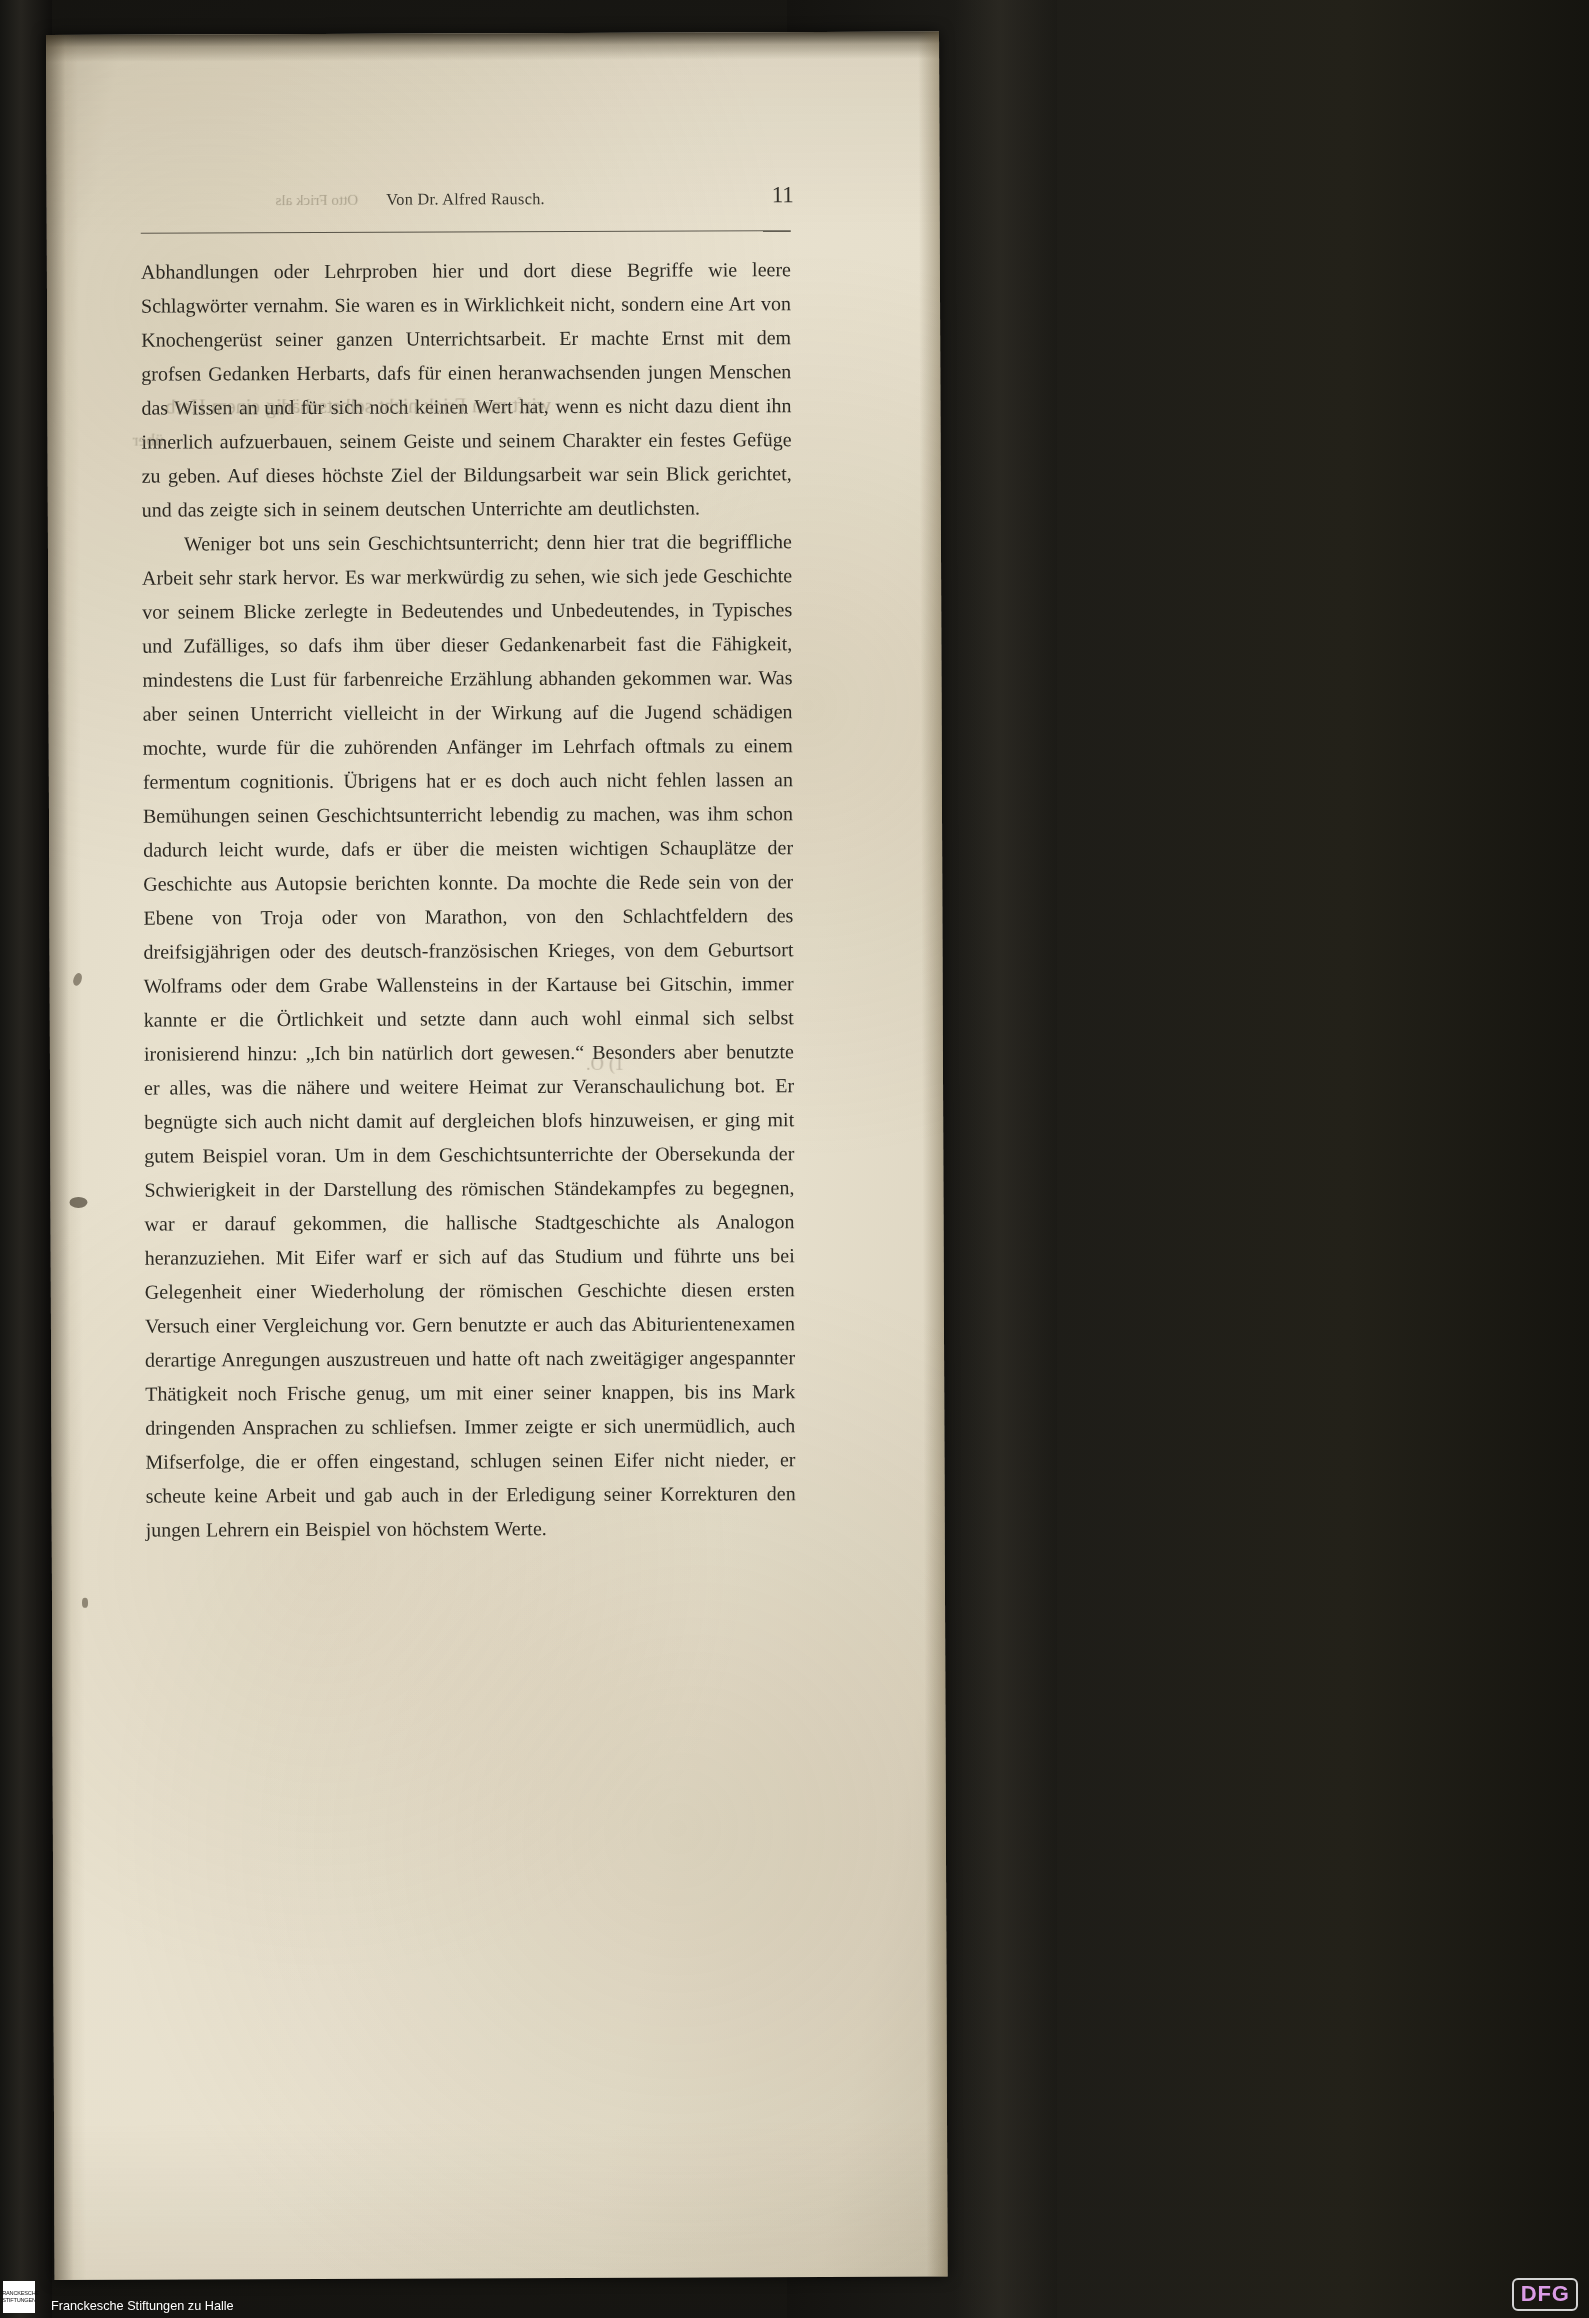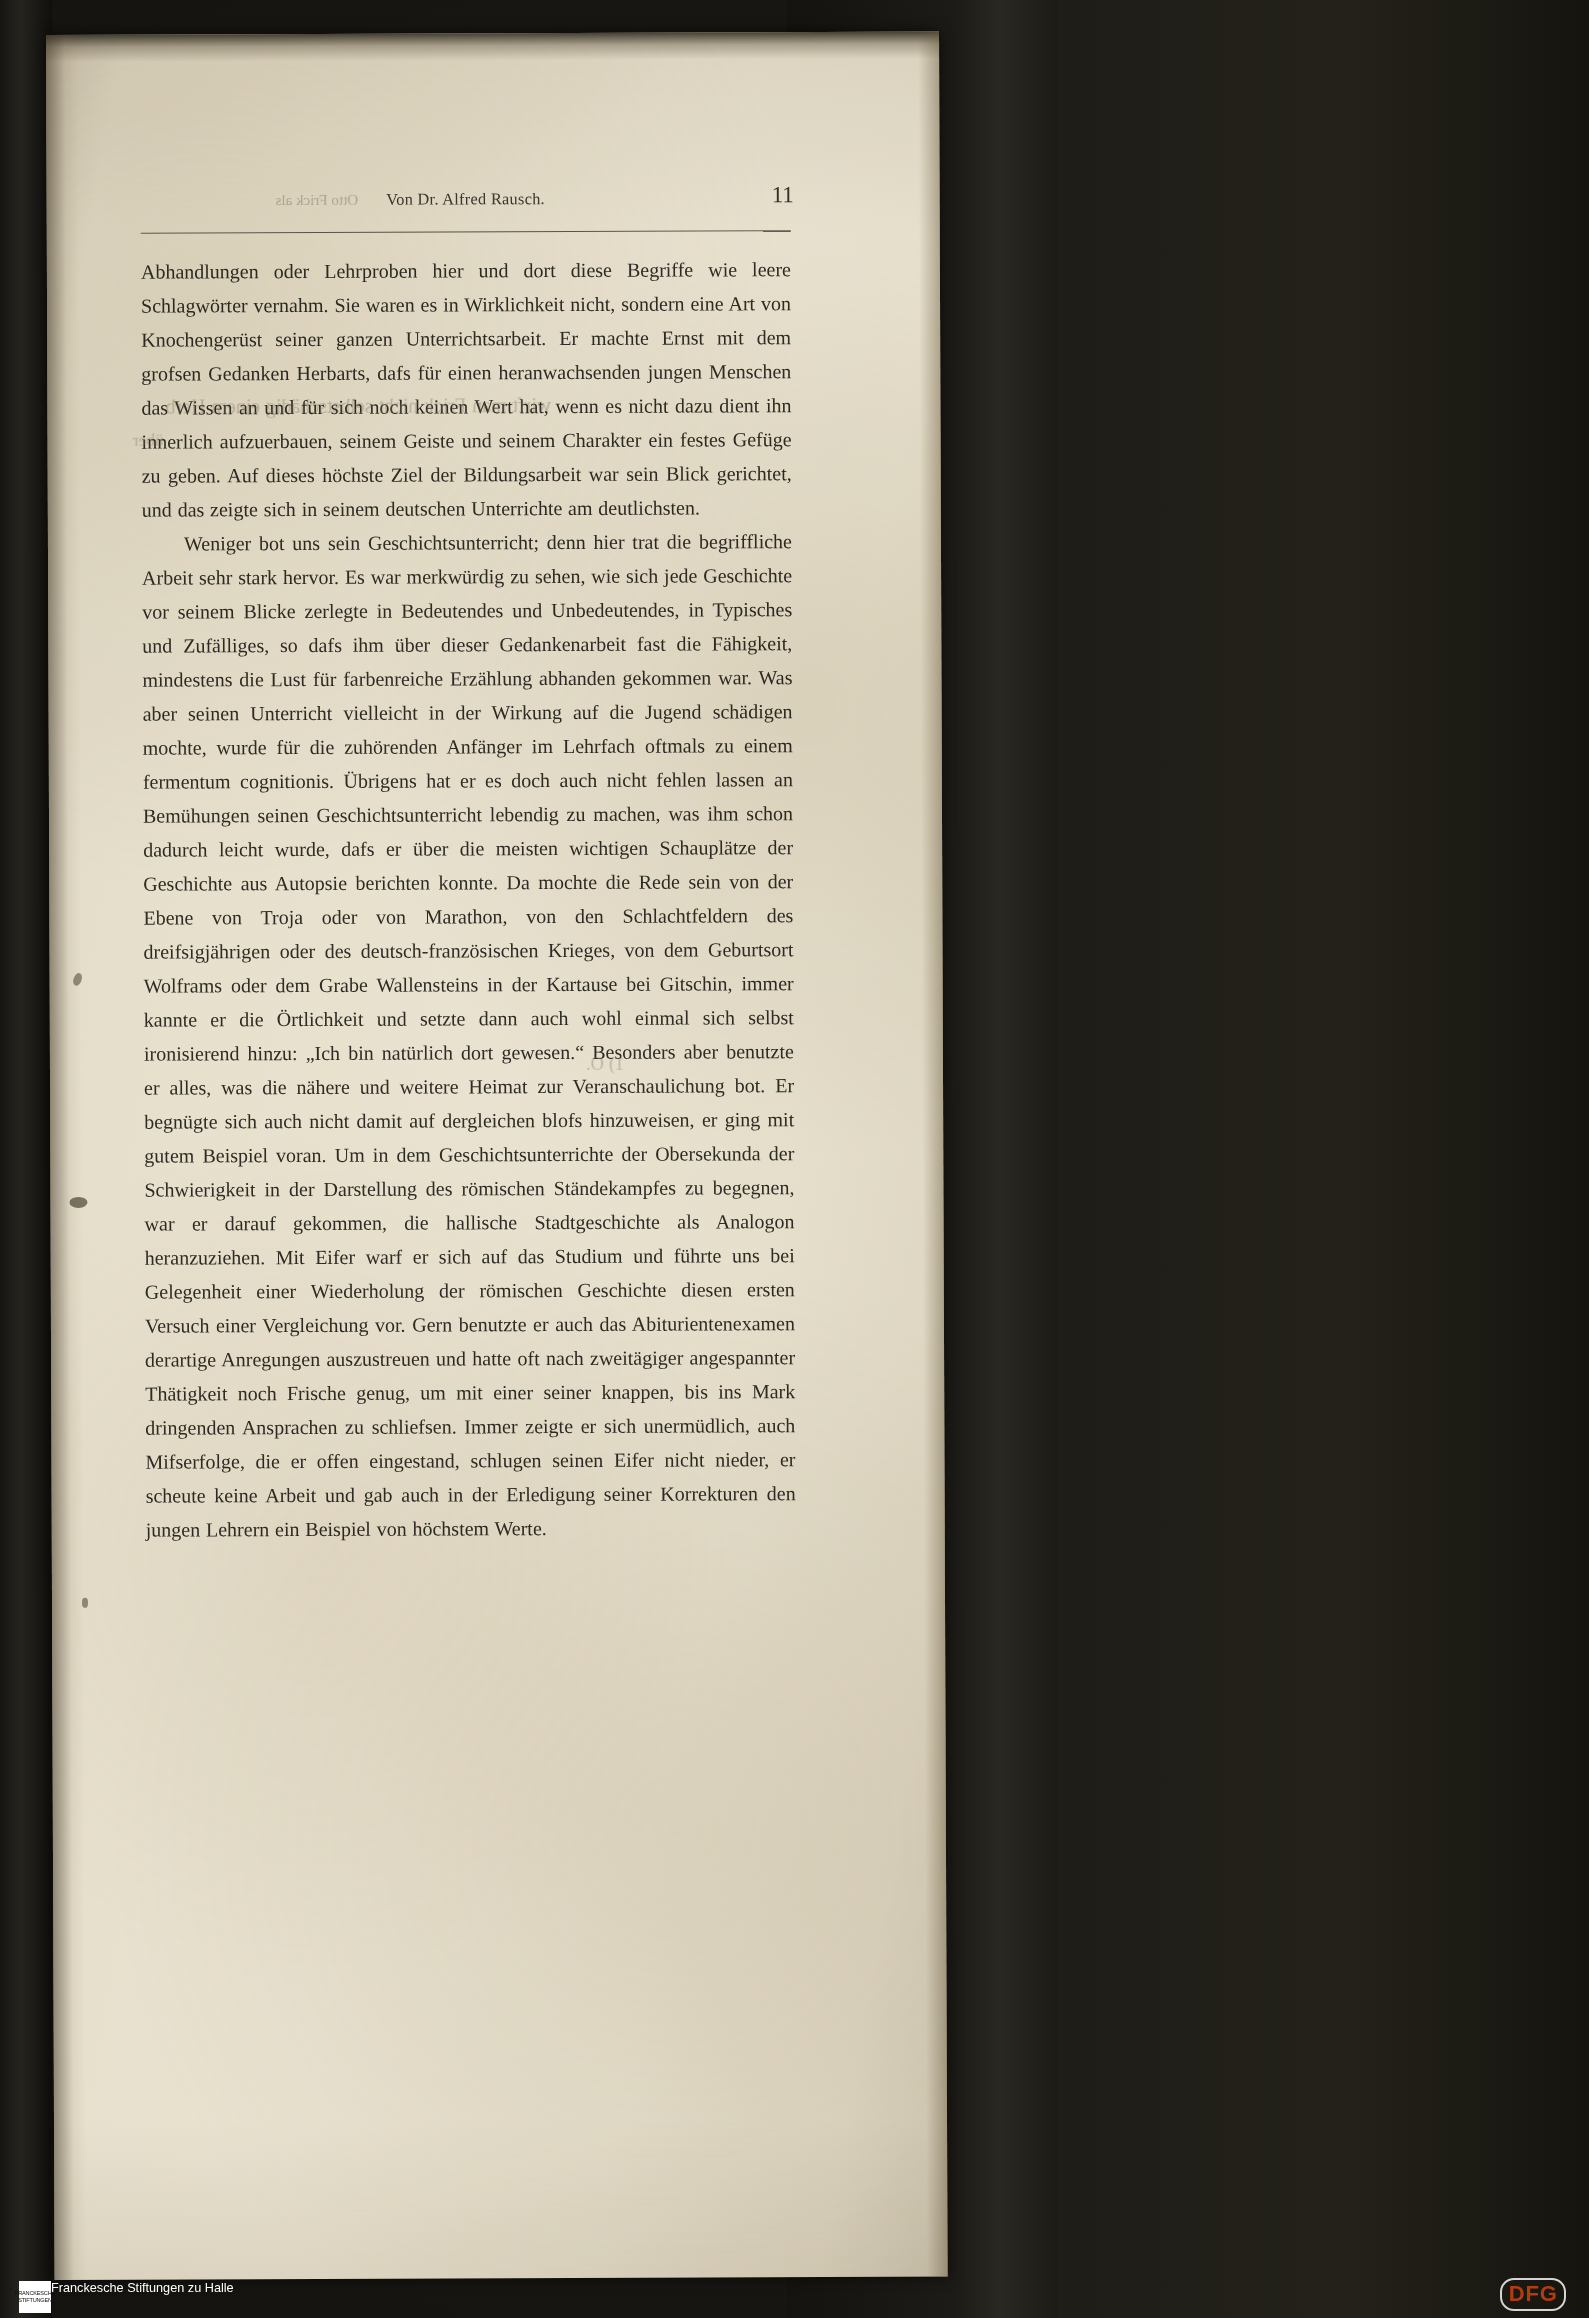--- a/index.html
+++ b/index.html
@@ -179,25 +179,25 @@
   
   .footer {
     position: absolute;
     left: 0;
     bottom: 0;
     width: 1590px;
     height: 49px;
   }
   .stamp-left {
     position: absolute;
-    left: 19px;
+    left: 3px;
     bottom: 6.4px;
     display: flex;
-    align-items: flex-start;
-    gap: 0;
+    align-items: flex-end;
+    gap: 16px;
   }
   .stamp-logo {
     width: 32px;
     height: 32px;
     background: #ffffff;
     color: #111;
     font-size: 5.6px;
     line-height: 6.4px;
     text-align: center;
     font-family: "Liberation Sans", sans-serif;
@@ -208,29 +208,29 @@
     padding: 0.8px;
     box-sizing: border-box;
   }
   .stamp-text {
     color: #ffffff;
     font-size: 12.7px;
     font-family: "Liberation Sans", sans-serif;
   }
   .dfg {
     position: absolute;
-    right: 24px;
+    right: 12px;
     bottom: 8px;
-    color: #c2410c;
+    color: #f0abfc;
     font-family: "Liberation Sans", sans-serif;
     font-weight: bold;
     font-size: 22px;
     letter-spacing: 0.8px;
     border: 2.4px solid #e9e9e9;
-    border-radius: 14px;
+    border-radius: 6px;
     padding: 0.8px 6.4px 2.4px 6.4px;
     opacity: 0.9;
   }
 </style>
 </head>
 <body>
 
 <div class="scan-bg"></div>
 <div class="binding-left"></div>
 <div class="binding-right"></div>

